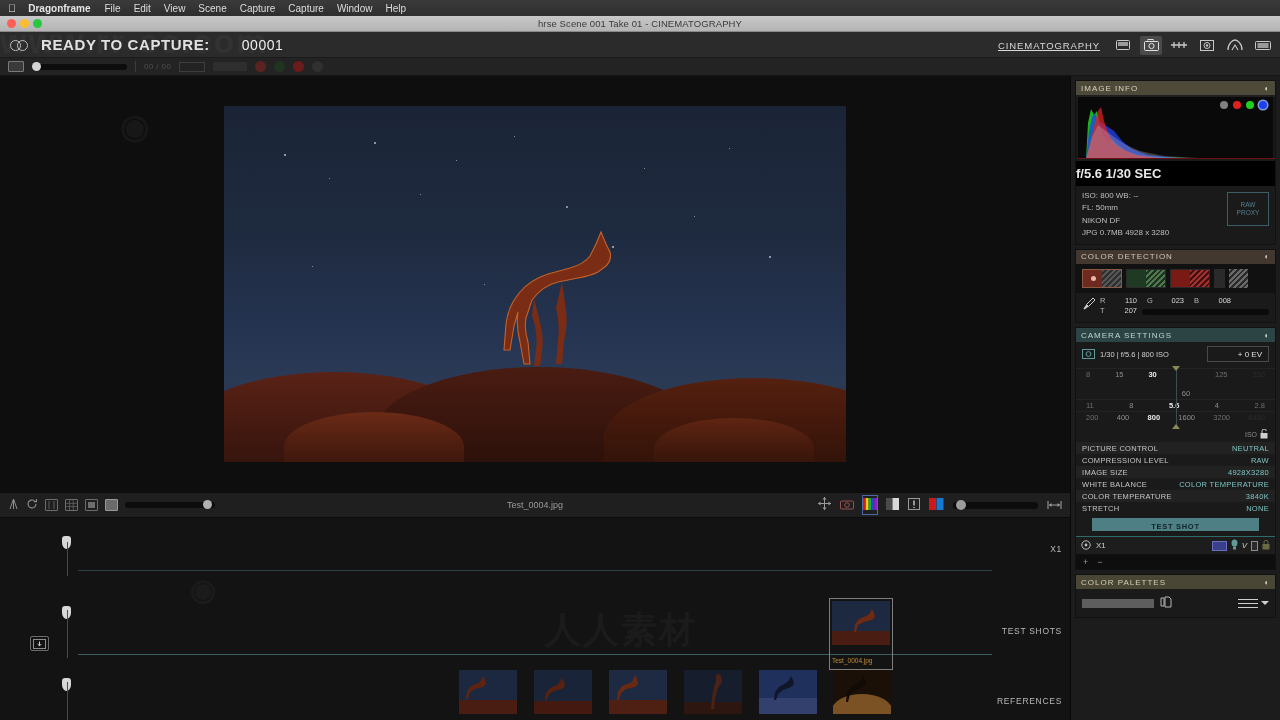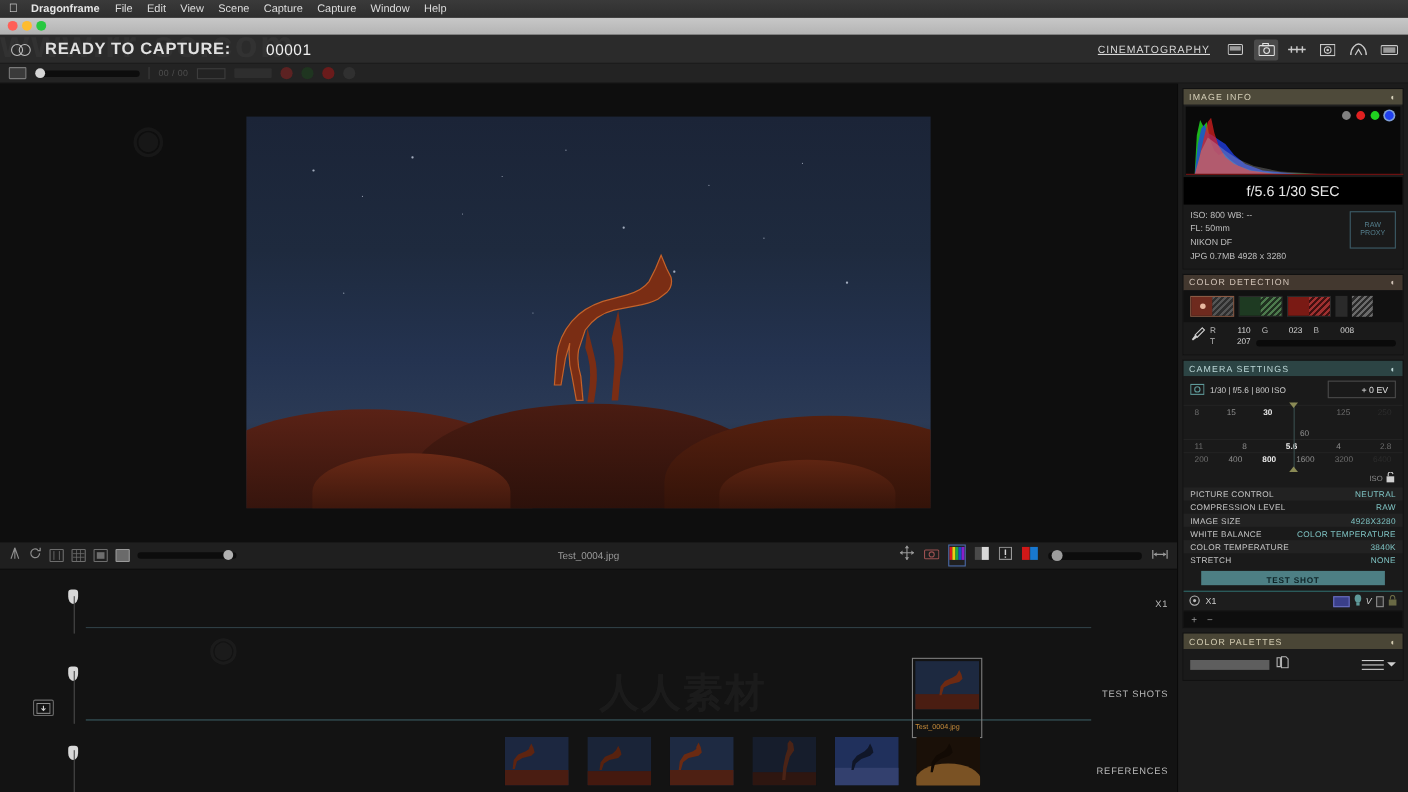--- a/index.html
+++ b/index.html
@@ -100,21 +100,21 @@
     padding:0 5px; font-size:8px; letter-spacing:1px; color:#b0b0b0; }
   .phead.info { background:#4e4a3a; color:#d8d2bb; }
   .phead.cdet { background:#43382f; color:#d2c4b8; }
   .phead.cam  { background:#2c4444; color:#bcd6d6; }
   .phead.pal  { background:#4a4636; color:#d4cdb2; }
   .pbody { background:#1a1a1a; }
   .histo { height:62px; background:#090909; position:relative; margin:2px; }
   .chdots { position:absolute; right:6px; top:4px; display:flex; gap:5px; }
   .chdot { width:8px; height:8px; border-radius:50%; }
   .chdot.sel { box-shadow:0 0 0 1.5px #7f9fd8; }
-  .expo { background:#000; text-align:center; padding:5px 0; font-size:13px; color:#e8e8e8; }
+  .expo { background:#000; text-align:left; padding:5px 0; font-size:13px; color:#e8e8e8;font-weight:bold; }
   .meta { padding:4px 6px; font-size:8px; line-height:1.55; color:#bfbfbf; position:relative;
     min-height:52px; }
   .rawproxy { position:absolute; right:6px; top:6px; width:42px; height:34px;
     border:1px solid #3c5c68; display:flex; align-items:center; justify-content:center;
     color:#557f8d; font-size:6.5px; text-align:center; line-height:1.3; }
 
   .swatchrow { display:flex; gap:4px; padding:5px 6px; background:#111; align-items:center; }
   .swatch { width:40px; height:19px; display:flex; border:1px solid #2a2a2a; }
   .swatch .a { flex:1; } .swatch .b { flex:1; }
   .swatch.on { border-color:#8a5a44; }
@@ -171,20 +171,21 @@
   <span class="mi">Window</span>
   <span class="mi">Help</span>
 </div>
 
 <div class="titlebar">
   <div class="traffic">
     <span class="dot r"></span>
     <span class="dot y"></span>
     <span class="dot g"></span>
   </div>
+  <div class="win-title">hrse  Scene 001  Take 01 - CINEMATOGRAPHY</div>
 </div>
 
 <div class="statusbar">
   <span class="wm" style="left:0;top:-10px;font-size:34px;">www.rr-sc.com</span>
   <span class="goggles"></span>
   <span class="ready-label">READY TO CAPTURE:</span>
   <span class="frame-num">00001</span>
   <div class="topright">
     <span class="mode-label">CINEMATOGRAPHY</span>
     <span class="tbtn">

